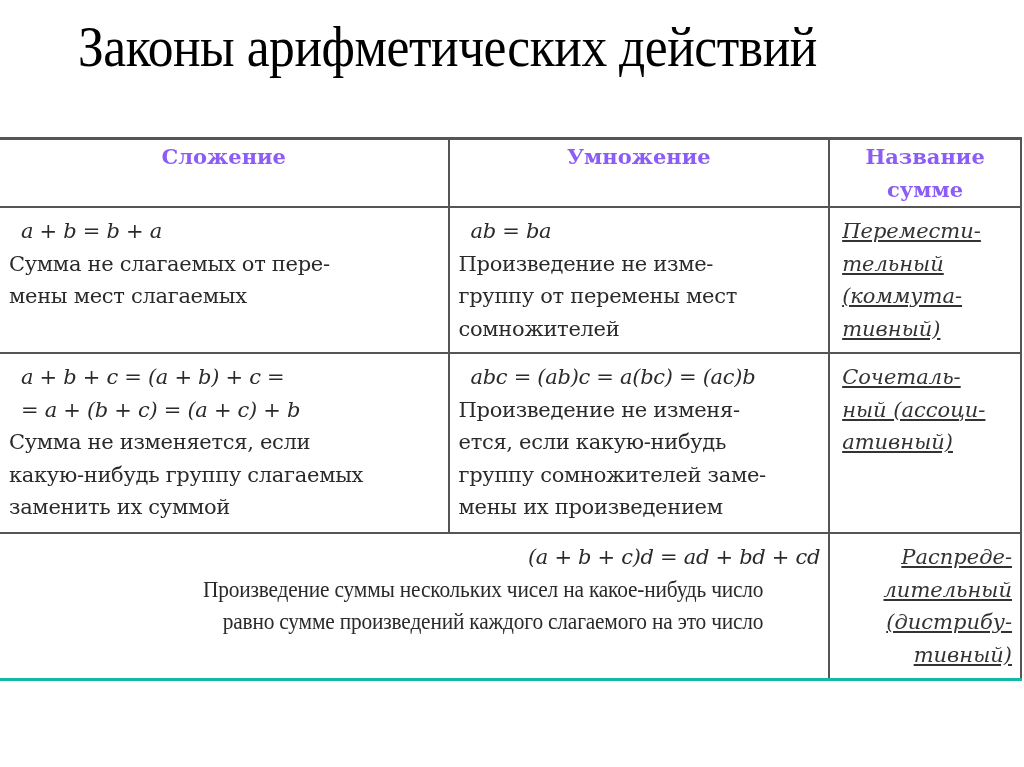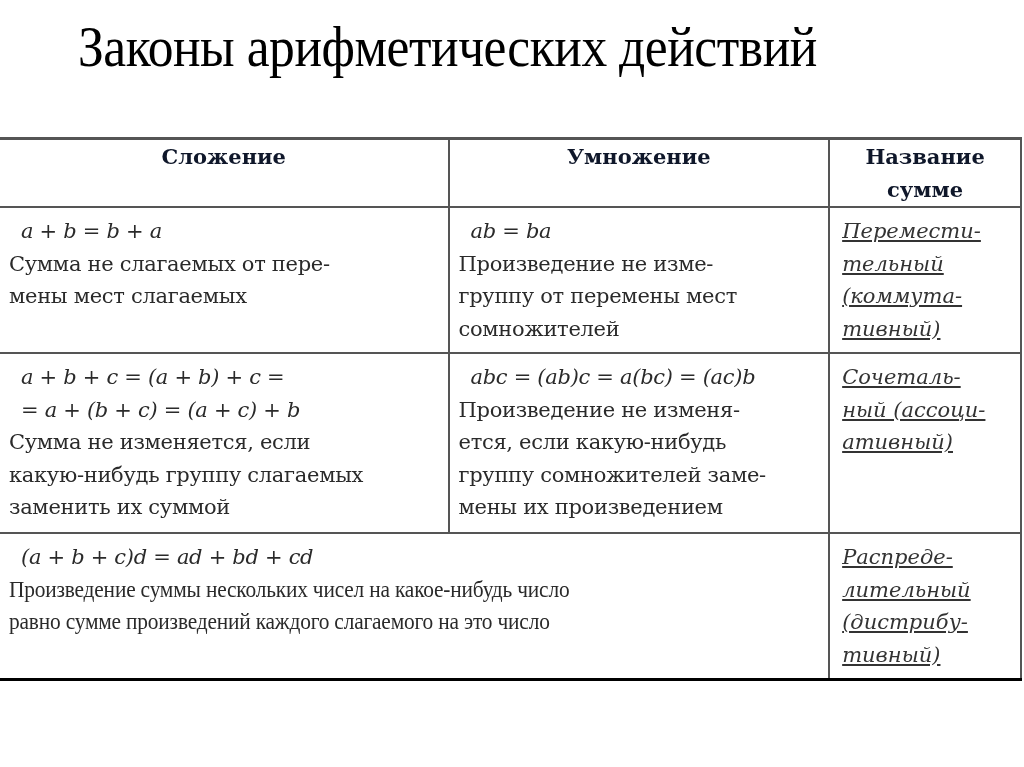--- a/index.html
+++ b/index.html
@@ -37,31 +37,31 @@
       border-collapse: collapse;
       font-family: "DejaVu Serif", "Liberation Serif", serif;
       color: #2a2a2a;
     }
     table.laws th, table.laws td {
       border: 2px solid #555555;
       vertical-align: top;
       padding: 0;
     }
     table.laws tr:first-child th { border-top: 3px solid #555555; }
-    table.laws tr:last-child td { border-bottom: 3px solid #000000; }
+    table.laws tr:last-child td { border-bottom: 3px solid #14b8a6; text-align: right; }
     table.laws th:first-child, table.laws td:first-child { border-left: none; }
     th.col-head {
       font-weight: bold;
       font-size: 21px;
       line-height: 33px;
       text-align: center;
       padding: 9px 6px 10px 6px;
       height: 58px;
       box-sizing: border-box;
-      color: #0f172a;
+      color: #8b5cf6;
     }
     .cell {
       padding: 7px 8px 6px 9px;
       font-size: 21px;
       line-height: 32.5px;
       letter-spacing: -0.3px;
     }
     .formula {
       font-family: "DejaVu Serif", "Liberation Serif", serif;
       font-style: italic;

